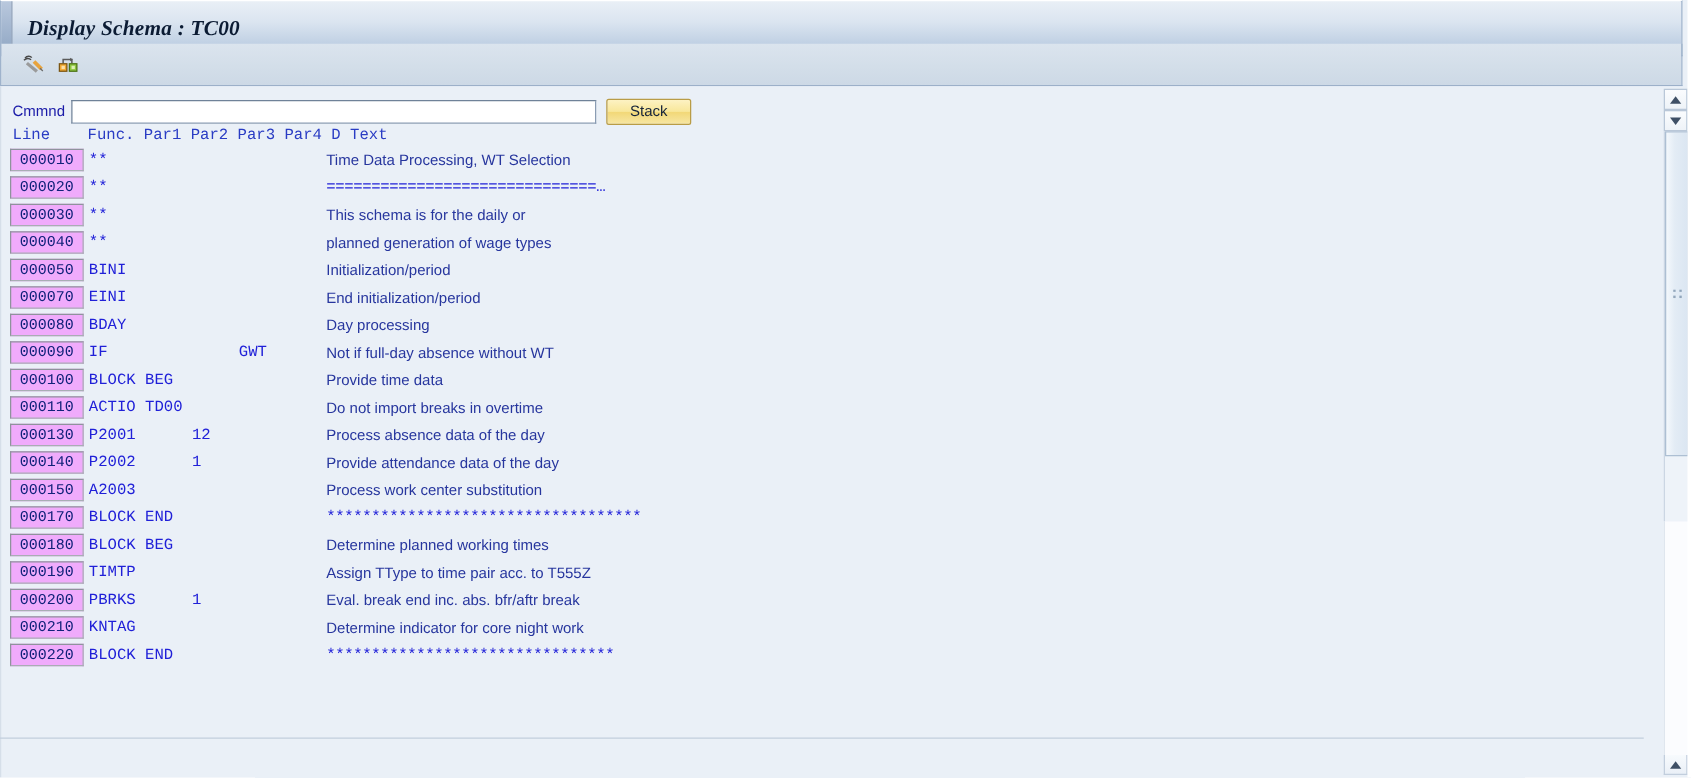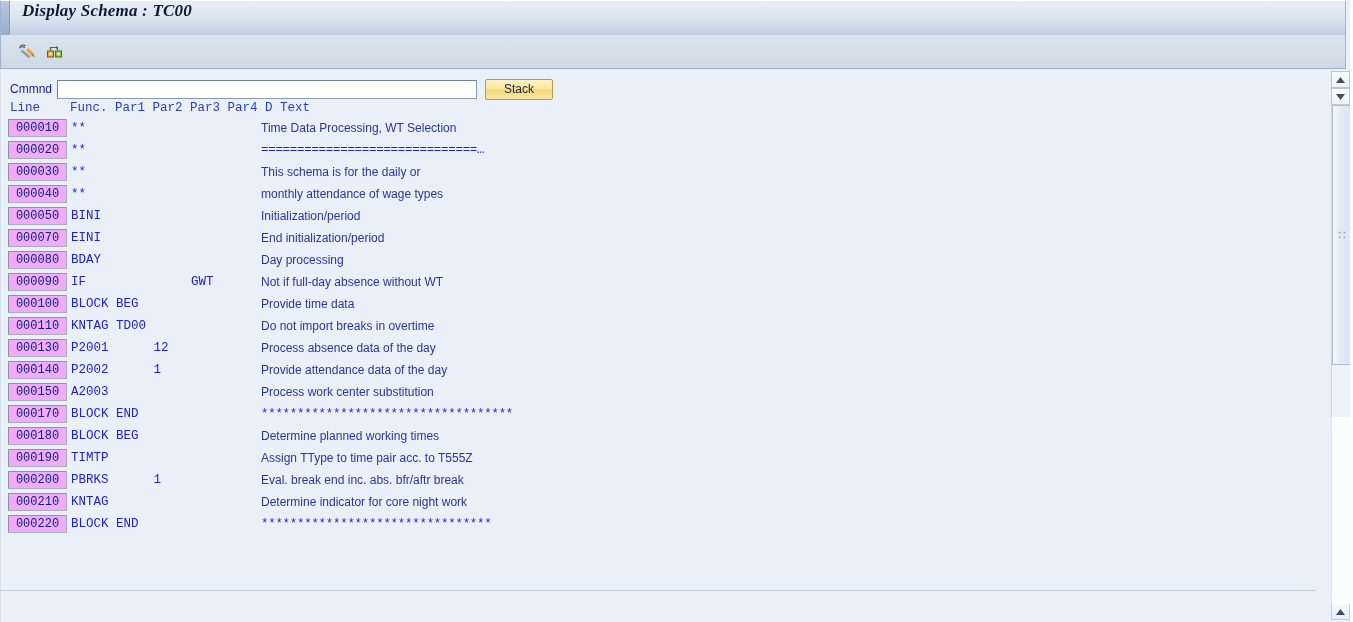--- a/index.html
+++ b/index.html
@@ -25,21 +25,21 @@
   
   .titlebar {
     position: absolute;
     left: 0; top: 0;
     width: 1346px; height: 45px;
     background: linear-gradient(to bottom, #e9eff6 0%, #dbe5f0 38%, #bccde2 85%, #b2c4dc 100%);
     border: 1px solid #9fb3cc;
     border-top: 1px solid #ffffff;
     box-sizing: border-box;
     display: flex;
-    align-items: flex-start;
+    align-items: center;
   }
   .titlebar .accent {
     width: 9px;
     height: 100%;
     background: linear-gradient(to bottom, #b9c8dd 0%, #8ea5c2 100%);
     border-right: 1px solid #8d9fb8;
     box-sizing: border-box;
     flex: none;
   }
   .titlebar .title-text {
@@ -320,27 +320,27 @@
       <input class="cmd-input" type="text" value="" style="">
       <button class="stack-btn">Stack</button>
     </div>
 
     <div class="table-wrap">
       <div class="col-head">Line    Func. Par1 Par2 Par3 Par4 D Text</div>
       <div class="rows" id="rows-container">
           <div class="row"><div class="lineno">000010</div><div class="code">**</div><div class="text">Time Data Processing, WT Selection</div></div>
           <div class="row"><div class="lineno">000020</div><div class="code">**</div><div class="text sym">==============================…</div></div>
           <div class="row"><div class="lineno">000030</div><div class="code">**</div><div class="text">This schema is for the daily or</div></div>
-          <div class="row"><div class="lineno">000040</div><div class="code">**</div><div class="text">monthly attendance of wage types</div></div>
+          <div class="row"><div class="lineno">000040</div><div class="code">**</div><div class="text">planned generation of wage types</div></div>
           <div class="row"><div class="lineno">000050</div><div class="code">BINI</div><div class="text">Initialization/period</div></div>
           <div class="row"><div class="lineno">000070</div><div class="code">EINI</div><div class="text">End initialization/period</div></div>
           <div class="row"><div class="lineno">000080</div><div class="code">BDAY</div><div class="text">Day processing</div></div>
           <div class="row"><div class="lineno">000090</div><div class="code">IF              GWT</div><div class="text">Not if full-day absence without WT</div></div>
           <div class="row"><div class="lineno">000100</div><div class="code">BLOCK BEG</div><div class="text">Provide time data</div></div>
-          <div class="row"><div class="lineno">000110</div><div class="code">KNTAG TD00</div><div class="text">Do not import breaks in overtime</div></div>
+          <div class="row"><div class="lineno">000110</div><div class="code">ACTIO TD00</div><div class="text">Do not import breaks in overtime</div></div>
           <div class="row"><div class="lineno">000130</div><div class="code">P2001      12</div><div class="text">Process absence data of the day</div></div>
           <div class="row"><div class="lineno">000140</div><div class="code">P2002      1</div><div class="text">Provide attendance data of the day</div></div>
           <div class="row"><div class="lineno">000150</div><div class="code">A2003</div><div class="text">Process work center substitution</div></div>
           <div class="row"><div class="lineno">000170</div><div class="code">BLOCK END</div><div class="text sym">***********************************</div></div>
           <div class="row"><div class="lineno">000180</div><div class="code">BLOCK BEG</div><div class="text">Determine planned working times</div></div>
           <div class="row"><div class="lineno">000190</div><div class="code">TIMTP</div><div class="text">Assign TType to time pair acc. to T555Z</div></div>
           <div class="row"><div class="lineno">000200</div><div class="code">PBRKS      1</div><div class="text">Eval. break end inc. abs. bfr/aftr break</div></div>
           <div class="row"><div class="lineno">000210</div><div class="code">KNTAG</div><div class="text">Determine indicator for core night work</div></div>
           <div class="row"><div class="lineno">000220</div><div class="code">BLOCK END</div><div class="text sym">********************************</div></div>
         </div>

